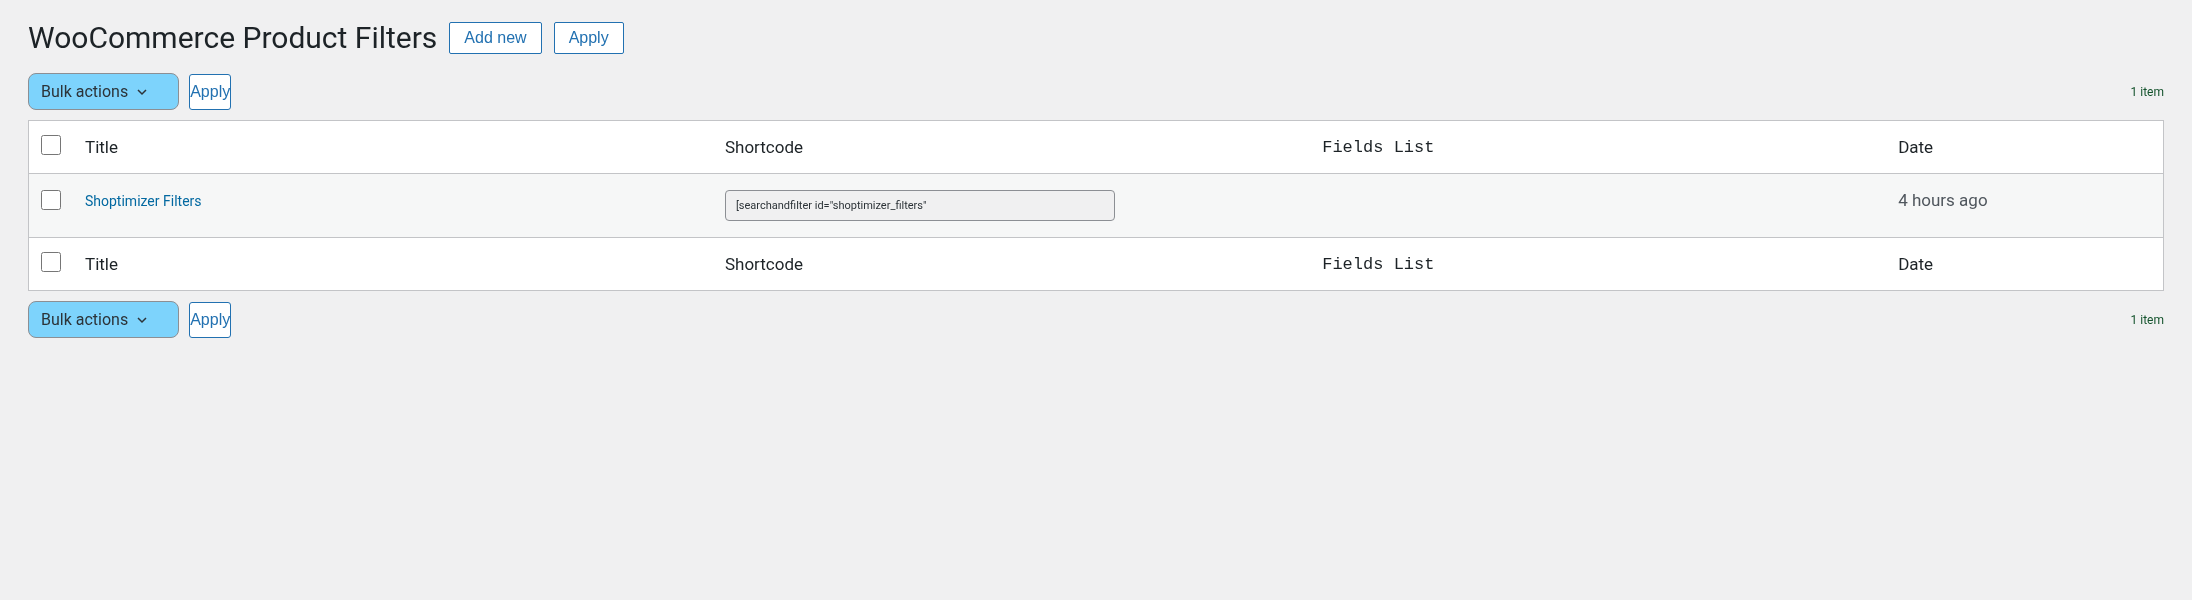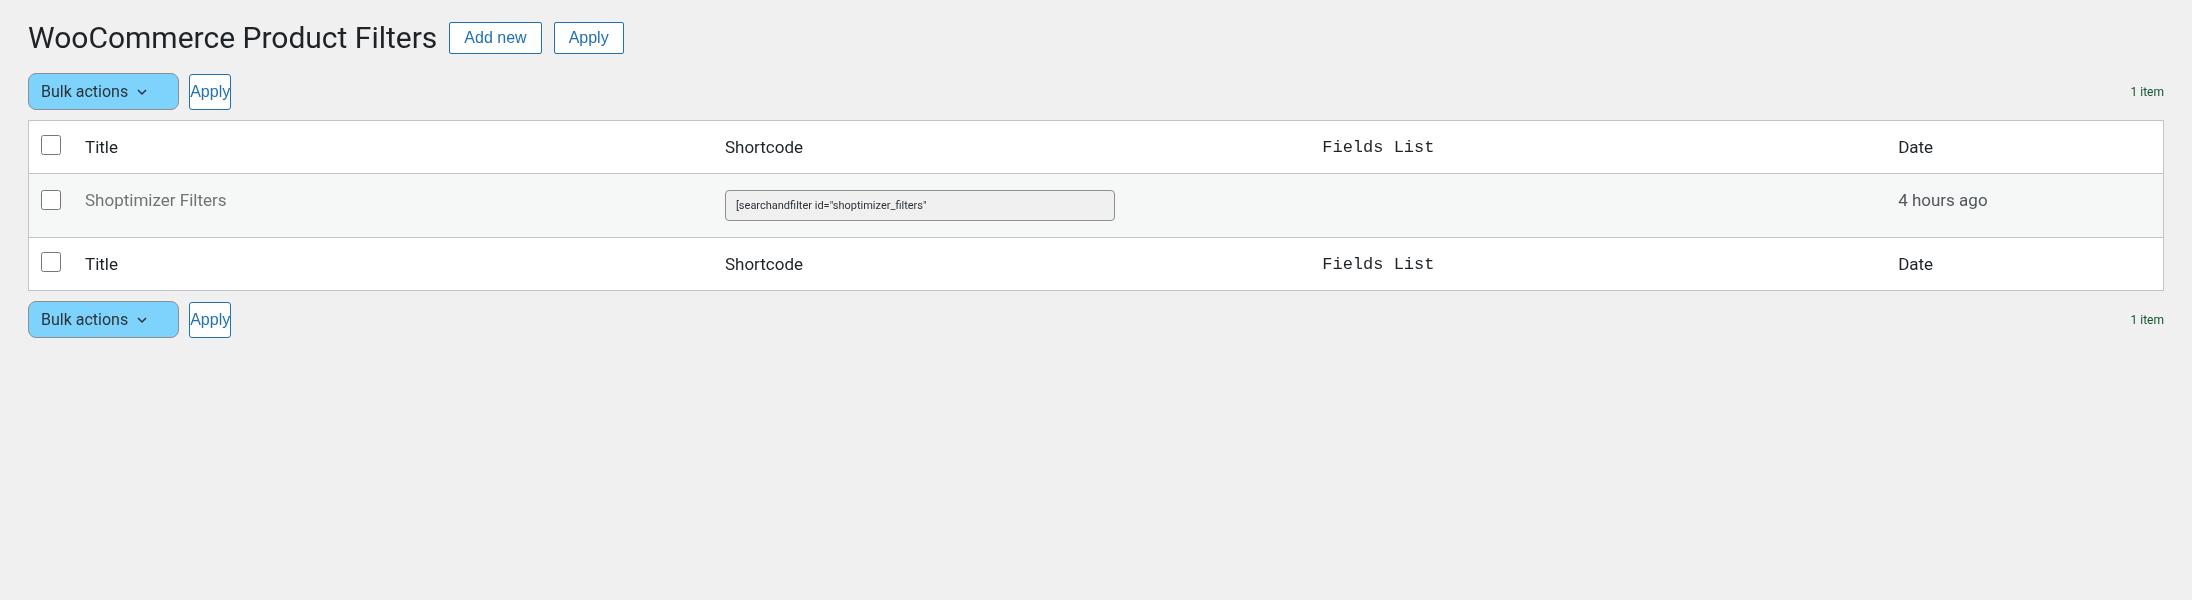--- a/index.html
+++ b/index.html
@@ -123,22 +123,22 @@
       width: 28%;
     }
     .fields-col {
       width: 27%;
       font-family: Liberation Mono, monospace;
     }
     .date-col {
       width: 13%;
     }
     .row-title {
-      color: #737373;
-      font-size: 17px;
+      color: #0369a1;
+      font-size: 14px;
     }
     .shortcode-input {
       width: 100%;
       max-width: 390px;
       padding: 8px 10px;
       font-size: 11px;
       font-family: inherit;
       background: #f0f0f1;
       border: 1px solid #8c8f94;
       border-radius: 4px;

